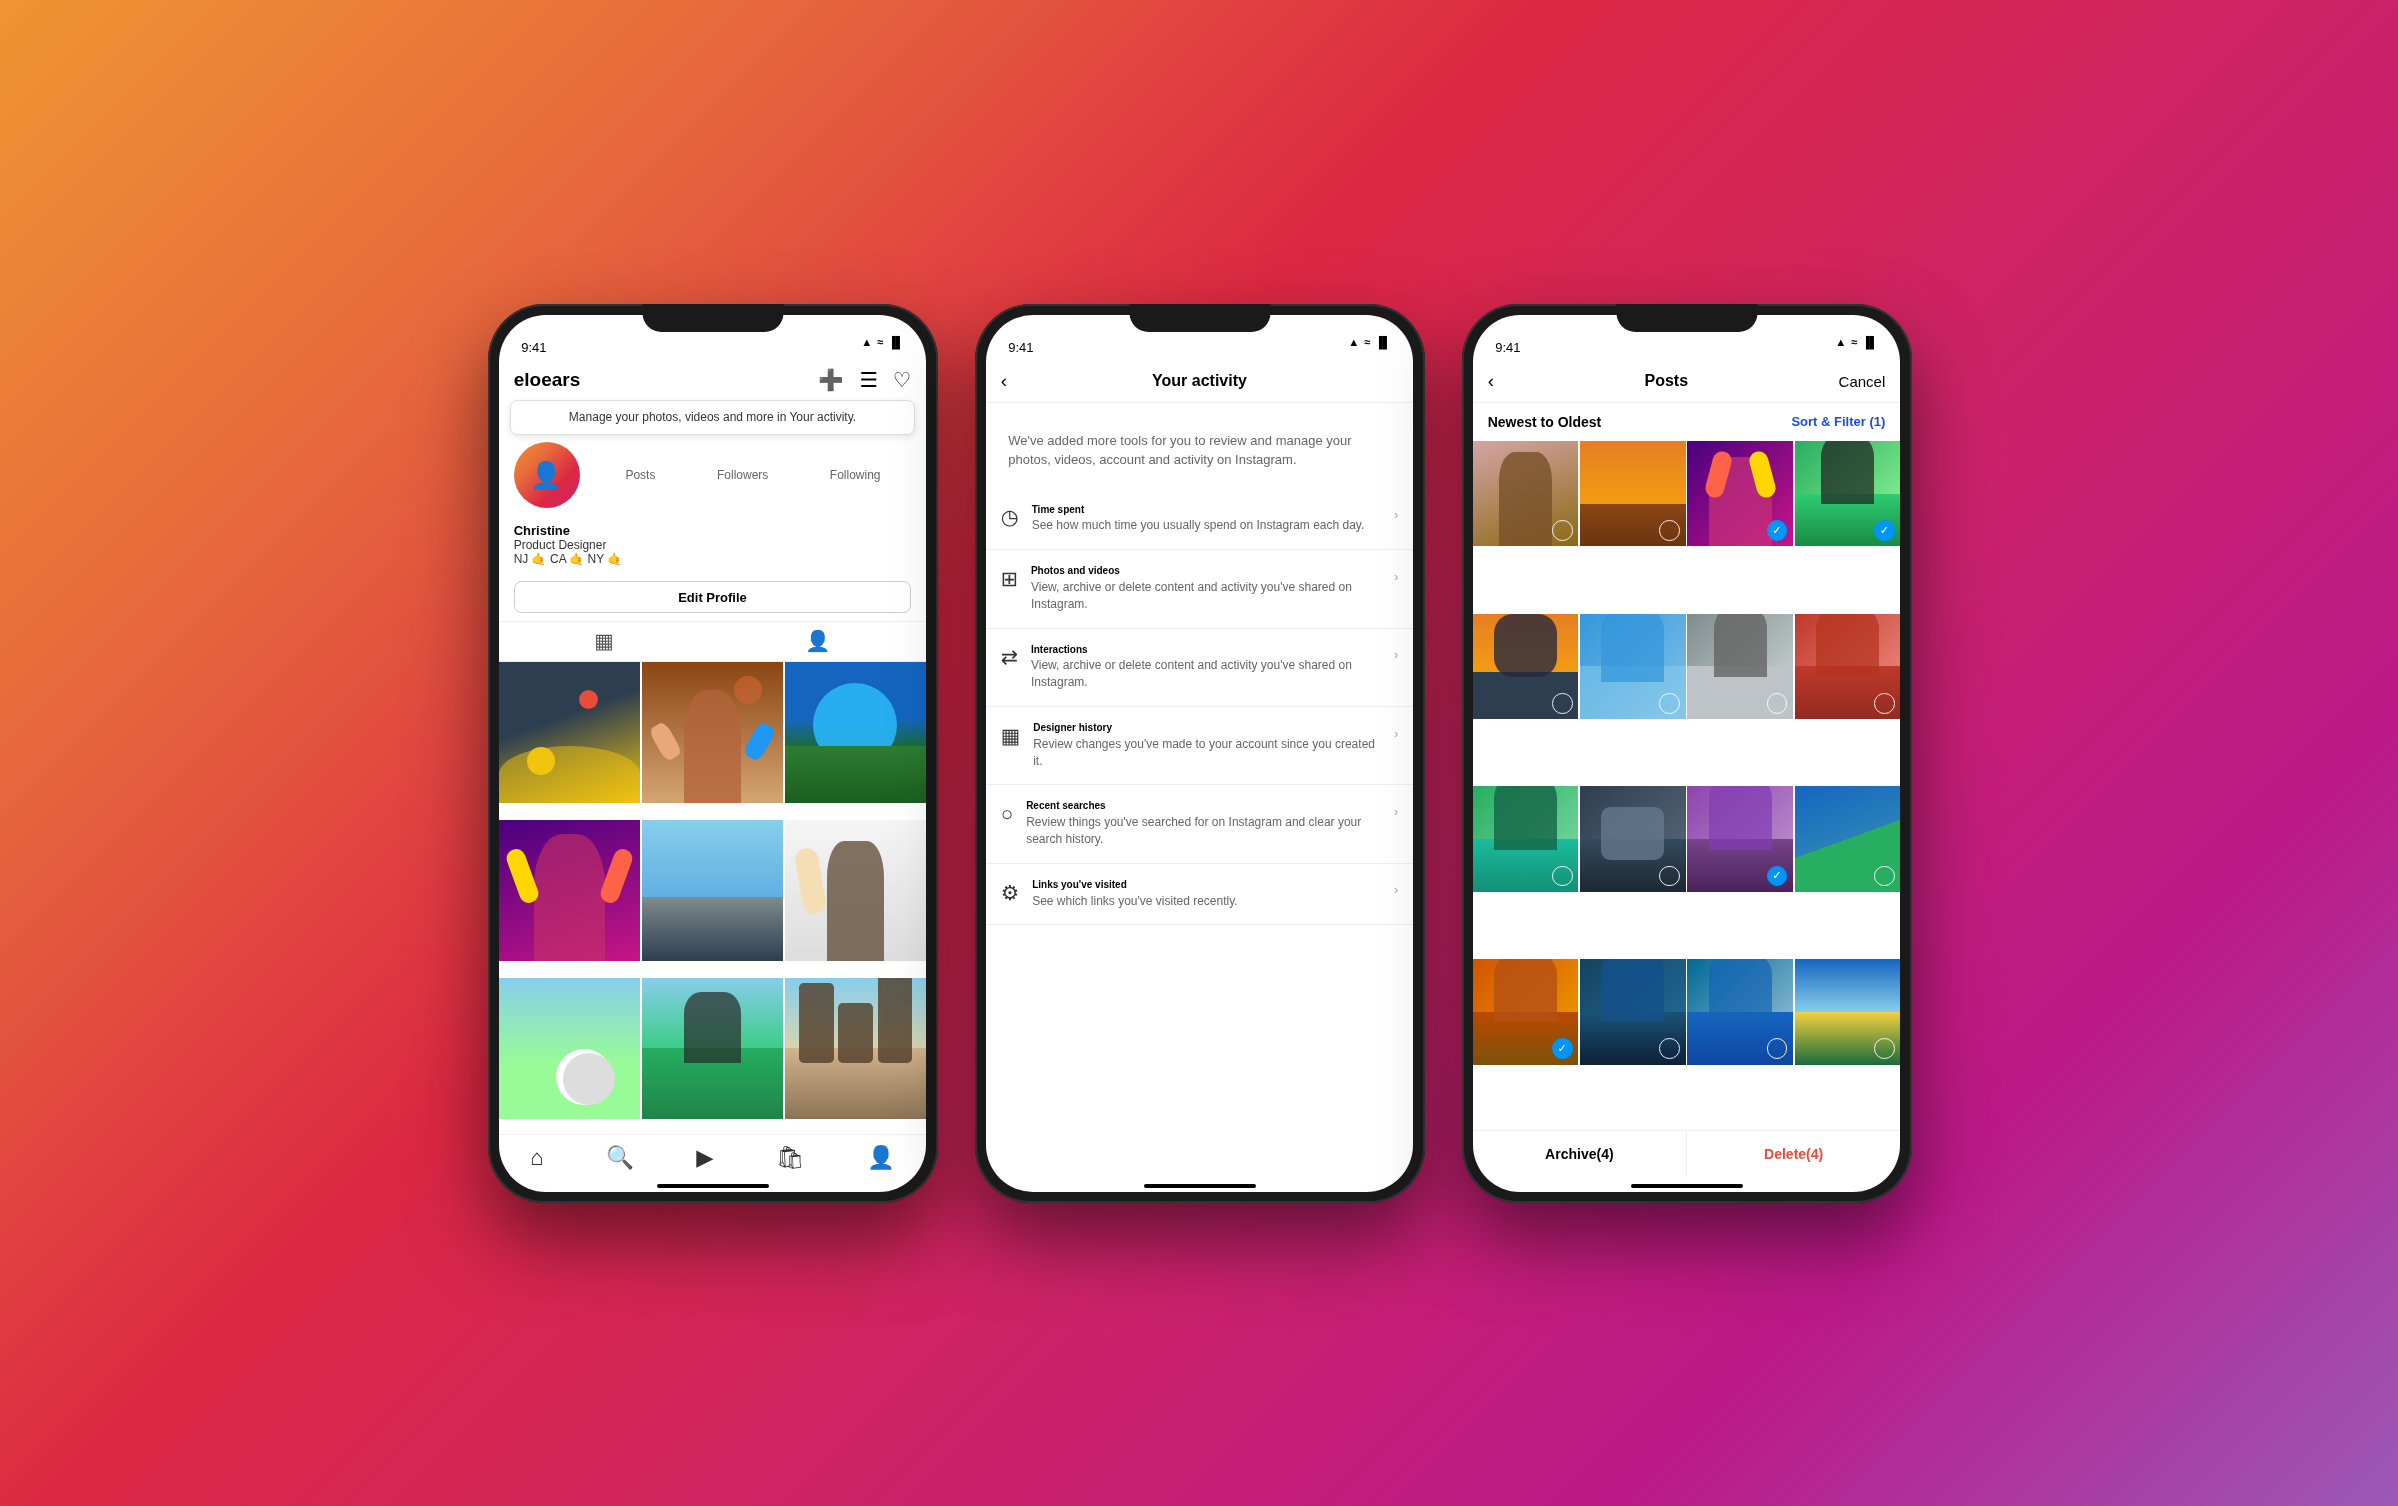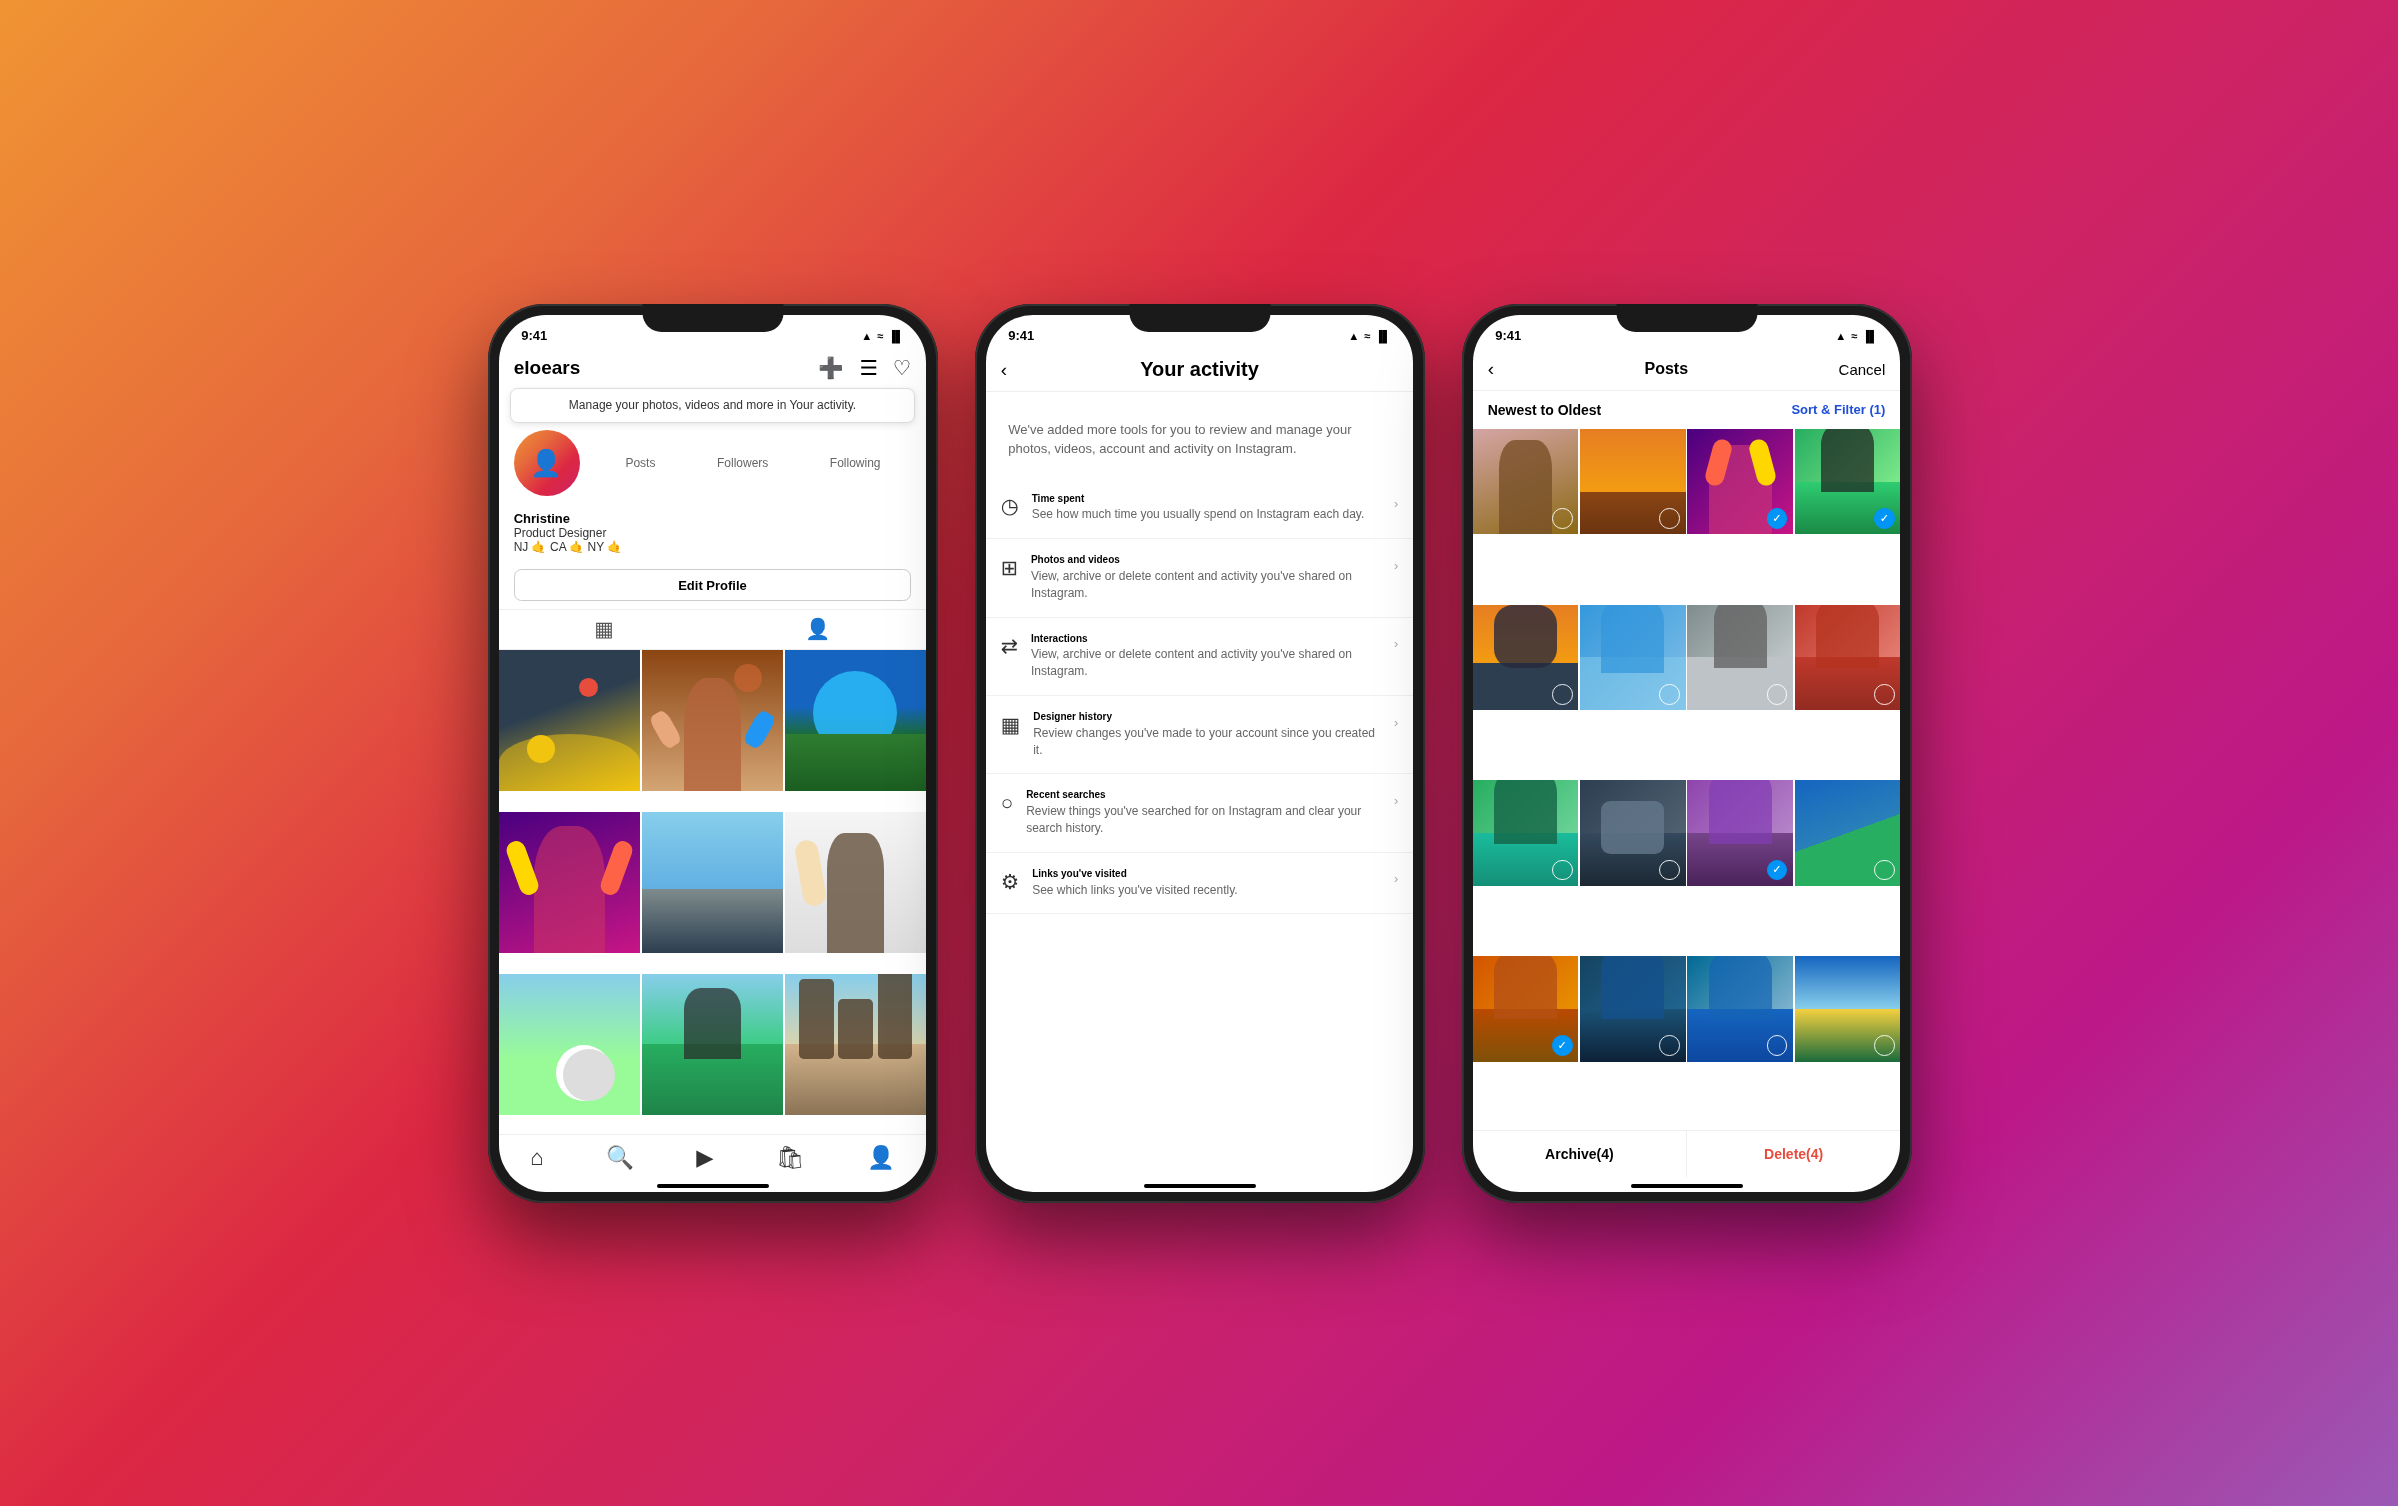--- a/index.html
+++ b/index.html
@@ -51,21 +51,21 @@
       display: flex;
       justify-content: space-between;
       align-items: center;
       padding: 13px 22.5px 5.6px;
       font-size: 12px;
       font-weight: 600;
       flex-shrink: 0;
       position: relative;
       z-index: 5;
     }
-    .status-bar .time { font-size: 13px; font-weight: 700; }
+    .status-bar .time { font-size: 13px; font-weight: 400; margin-top: 12px; }
     .status-icons { display: flex; gap: 4.7px; align-items: center; font-size: 11.2px; }
     .home-indicator {
       width: 112px;
       height: 3.7px;
       background: #000;
       border-radius: 1.9px;
       margin: 7.5px auto 3.7px;
       flex-shrink: 0;
     }
 
@@ -173,21 +173,21 @@
 
     
     .screen-header {
       display: flex;
       align-items: center;
       justify-content: space-between;
       padding: 9.4px 15px;
       border-bottom: 0.9px solid #eee;
       flex-shrink: 0;
     }
-    .screen-header-title { font-size: 20px; font-weight: 600; flex: 1; text-align: center; }
+    .screen-header-title { font-size: 16px; font-weight: 600; flex: 1; text-align: center; }
     .back-btn { font-size: 19px; color: #000; cursor: pointer; width: 28px; }
     .header-spacer { width: 28px; }
 
     .activity-hero {
       padding: 28px 22.5px 19px;
       flex-shrink: 0;
     }
     .activity-title { font-size: 26px; font-weight: 800; line-height: 1.2; margin-bottom: 13px; }
     .activity-subtitle { font-size: 13px; color: #666; line-height: 1.5; }
 

